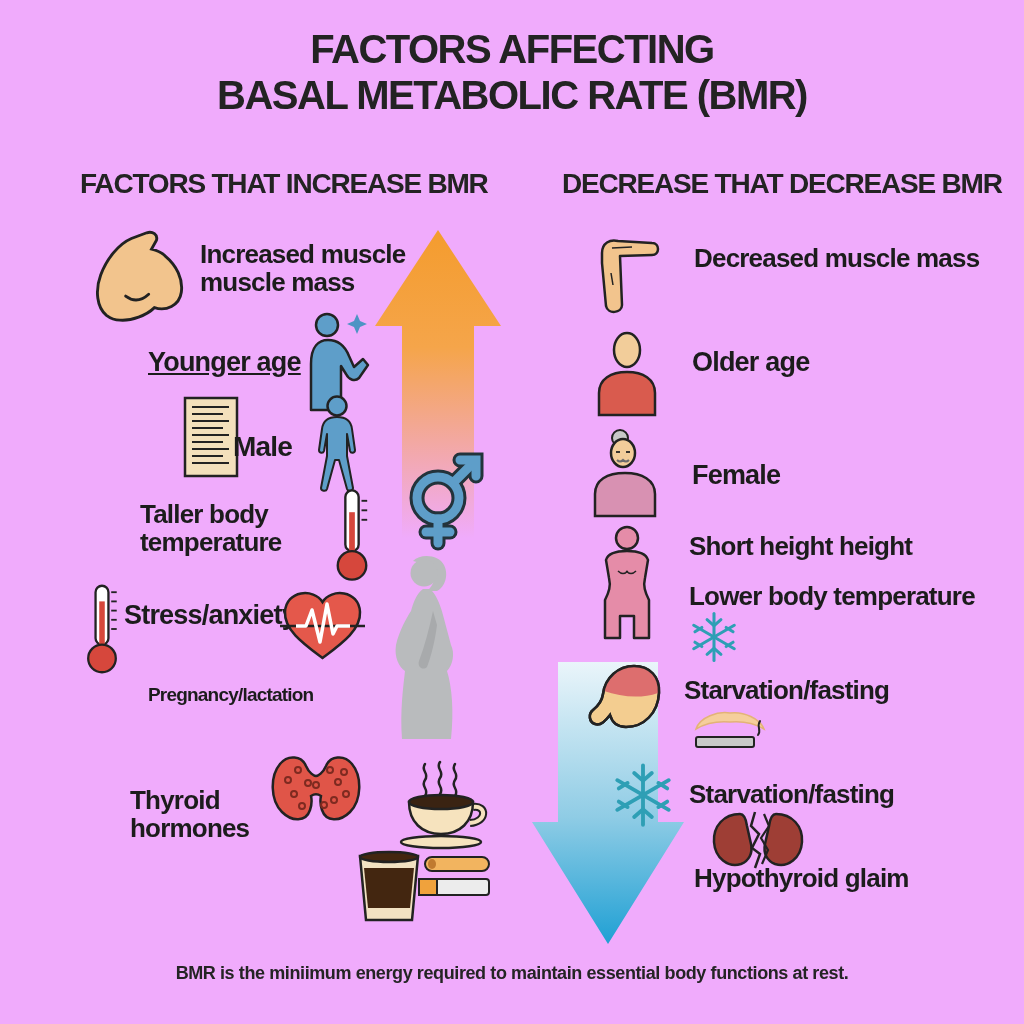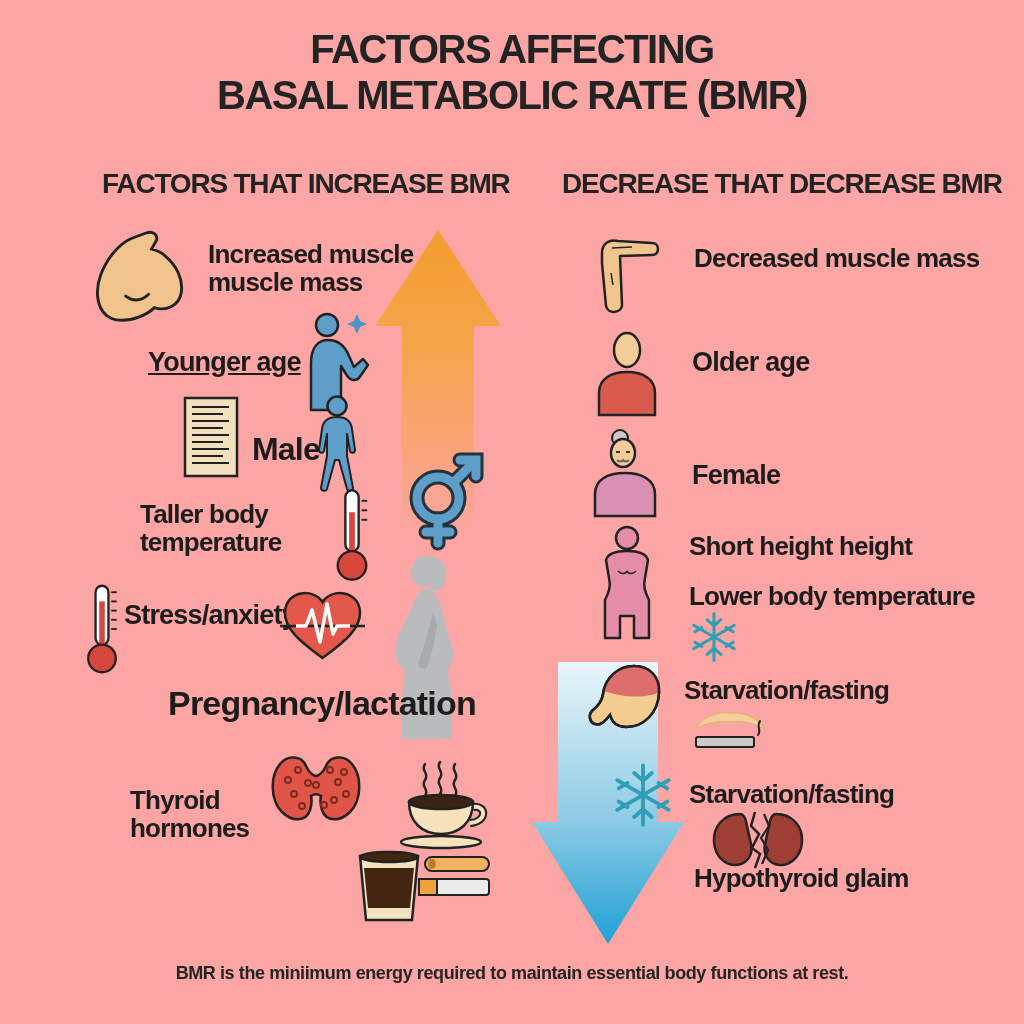--- a/index.html
+++ b/index.html
@@ -1,37 +1,37 @@
 <!DOCTYPE html>
 <html><head>
 <meta charset="utf-8">
 <style>
   html,body{margin:0;padding:0;background:#ffffff;}
-  .page{position:relative;width:1024px;height:1024px;background:#fca5a5;overflow:hidden;
+  .page{position:relative;width:1024px;height:1024px;background:#f0abfc;overflow:hidden;
         font-family:"Liberation Sans","DejaVu Sans",sans-serif;color:#1b1b1b;}
   .abs{position:absolute;}
   .ttl{left:0;right:0;top:26px;text-align:center;font-size:40px;font-weight:800;
        letter-spacing:-1.5px;line-height:1.15;white-space:pre-line;color:#232323;}
   .colhead{top:168px;font-size:28px;font-weight:800;letter-spacing:-1.2px;color:#232323;}
   .lbl{font-weight:700;color:#1c1c1c;letter-spacing:-0.8px;line-height:1.08;
        white-space:pre-line;font-size:26px;}
   .r{text-align:left;}
   .footer{left:0;right:0;top:963px;text-align:center;font-size:18px;font-weight:600;
           letter-spacing:-0.4px;color:#242424;}
   svg{display:block;overflow:visible;}
 </style>
 </head>
 <body>
 
 <div class="page">
 
   <div class="abs ttl">FACTORS AFFECTING
 BASAL METABOLIC RATE (BMR)</div>
 
-  <div class="abs colhead" style="left:102px;">FACTORS THAT INCREASE BMR</div>
+  <div class="abs colhead" style="left:80px;">FACTORS THAT INCREASE BMR</div>
   <div class="abs colhead" style="left:562px;">DECREASE THAT DECREASE BMR</div>
 
   <svg class="abs" style="left:375px;top:230px;" width="126" height="335" viewBox="0 0 126 335">
     <defs>
       <linearGradient id="gUp" x1="0" y1="0" x2="0" y2="1">
         <stop offset="0" stop-color="#F49C2E"></stop>
         <stop offset="0.35" stop-color="#F5A54A"></stop>
         <stop offset="0.92" stop-color="#F5A54A" stop-opacity="0"></stop>
       </linearGradient>
     </defs>
@@ -76,21 +76,21 @@
              L60,62 C57,50 52,40 47,36 Z" fill="#B9BBBD"></path>
     <path d="M50,58 C46,76 42,92 36,108 C34,114 40,118 44,114 C48,104 52,88 54,72 Z" fill="#A8AAAC"></path>
   </svg>
 
   <svg class="abs" style="left:93px;top:226px;" width="96" height="98" viewBox="0 0 100 100">
     <path d="M14,92 C4,84 2,66 8,50 C14,34 26,18 40,12 L56,6 C62,4 68,8 66,14 L61,23
              C65,24 71,26 75,30 C87,40 94,54 92,68 C90,82 76,88 64,84 C56,92 40,98 28,97
              C22,97 18,95 14,92 Z" fill="#F2C48D" stroke="#222" stroke-width="3"></path>
     <path d="M34,72 Q46,81 58,70" fill="none" stroke="#222" stroke-width="3" stroke-linecap="round"></path>
   </svg>
-  <div class="abs lbl" style="left:208px;top:240px;">Increased muscle
+  <div class="abs lbl" style="left:200px;top:240px;">Increased muscle
 muscle mass</div>
 
   <div class="abs lbl" style="left:148px;top:348px;font-size:27px;text-decoration:underline;">Younger age</div>
   <svg class="abs" style="left:291px;top:312px;" width="78" height="98" viewBox="0 0 78 98">
     <circle cx="36" cy="13" r="11" fill="#5E9EC9" stroke="#222" stroke-width="2.5"></circle>
     <path d="M20,98 L20,52 C20,34 28,28 37,28 C48,28 54,34 58,44 L63,55 L72,47 L77,53
              L68,66 C64,70 58,68 55,62 L50,54 L50,98 Z" fill="#5E9EC9" stroke="#222" stroke-width="2.5" stroke-linejoin="round"></path>
     <path d="M66,2 L69,9 L76,12 L69,15 L66,22 L63,15 L56,12 L63,9 Z" fill="#4D94C4"></path>
   </svg>
 
@@ -101,21 +101,21 @@
         <line x1="9" y1="18" x2="40" y2="18"></line>
       <line x1="9" y1="25" x2="46" y2="25"></line>
         <line x1="9" y1="32" x2="40" y2="32"></line>
       <line x1="9" y1="39" x2="46" y2="39"></line>
         <line x1="9" y1="46" x2="40" y2="46"></line>
       <line x1="9" y1="53" x2="46" y2="53"></line>
         <line x1="9" y1="60" x2="40" y2="60"></line>
       <line x1="9" y1="67" x2="46" y2="67"></line>
     </g>
   </svg>
-  <div class="abs lbl" style="left:252px;top:432px;font-size:32px;">Male</div>
+  <div class="abs lbl" style="left:233px;top:432px;font-size:28px;">Male</div>
   <svg class="abs" style="left:308px;top:396px;" width="58" height="96" viewBox="0 0 58 96">
     <circle cx="29" cy="10" r="9.5" fill="#5E9EC9" stroke="#222" stroke-width="2.5"></circle>
     <path d="M29,21 C38,21 43,25 44,33 L47,54 C47,57 43,58 42,55 L39,38 L39,60 L45,92
              C45,95 40,96 39,93 L31,64 L27,64 L19,93 C18,96 13,95 13,92 L19,60 L19,38
              L16,55 C15,58 11,57 11,54 L14,33 C15,25 20,21 29,21 Z" fill="#5E9EC9" stroke="#222" stroke-width="2" stroke-linejoin="round"></path>
   </svg>
 
   <div class="abs lbl r" style="left:140px;top:500px;width:196px;">Taller body
 temperature</div>
   <svg class="abs" style="left:333px;top:486px;" width="38" height="98" viewBox="0 0 40 100">
@@ -141,21 +141,21 @@
       <line x1="30" y1="50" x2="36" y2="50"></line>
     </g>
   </svg>
   <div class="abs lbl" style="left:124px;top:601px;font-size:27px;">Stress/anxiety</div>
   <svg class="abs" style="left:280px;top:586px;" width="85" height="80" viewBox="0 0 85 80">
     <path d="M42.5,16 C34,2 6,4 5,26 C4,44 24,58 42.5,72 C61,58 81,44 80,26 C79,4 51,2 42.5,16 Z" fill="#E4584B" stroke="#222" stroke-width="2.5"></path>
     <line x1="0" y1="40" x2="85" y2="40" stroke="#222" stroke-width="2.5"></line>
     <path d="M16,40 L26,40 L32,24 L40,56 L47,18 L53,48 L57,40 L70,40" fill="none" stroke="#ffffff" stroke-width="3.5" stroke-linejoin="round"></path>
   </svg>
 
-  <div class="abs lbl" style="left:148px;top:685px;font-size:34px;margin-left:20px;">Pregnancy/lactation</div>
+  <div class="abs lbl" style="left:148px;top:685px;font-size:19px;">Pregnancy/lactation</div>
 
   <div class="abs lbl r" style="left:130px;top:786px;width:136px;">Thyroid
 hormones</div>
   <svg class="abs" style="left:268px;top:750px;" width="96" height="78" viewBox="0 0 96 78">
     <path d="M12,14 C2,26 2,50 14,62 C24,72 38,72 42,60 C44,54 44,50 43,46 C46,44 50,44 53,46
              C52,50 52,54 54,60 C58,72 72,72 82,62 C94,50 94,26 84,14 C76,4 62,6 58,16
              C55,23 50,26 48,26 C46,26 41,23 38,16 C34,6 20,4 12,14 Z" fill="#E05548" stroke="#222" stroke-width="2.5"></path>
     <g fill="none" stroke="#7E2A20" stroke-width="2">
       <circle cx="20" cy="30" r="3"></circle>
         <circle cx="30" cy="20" r="3"></circle>

